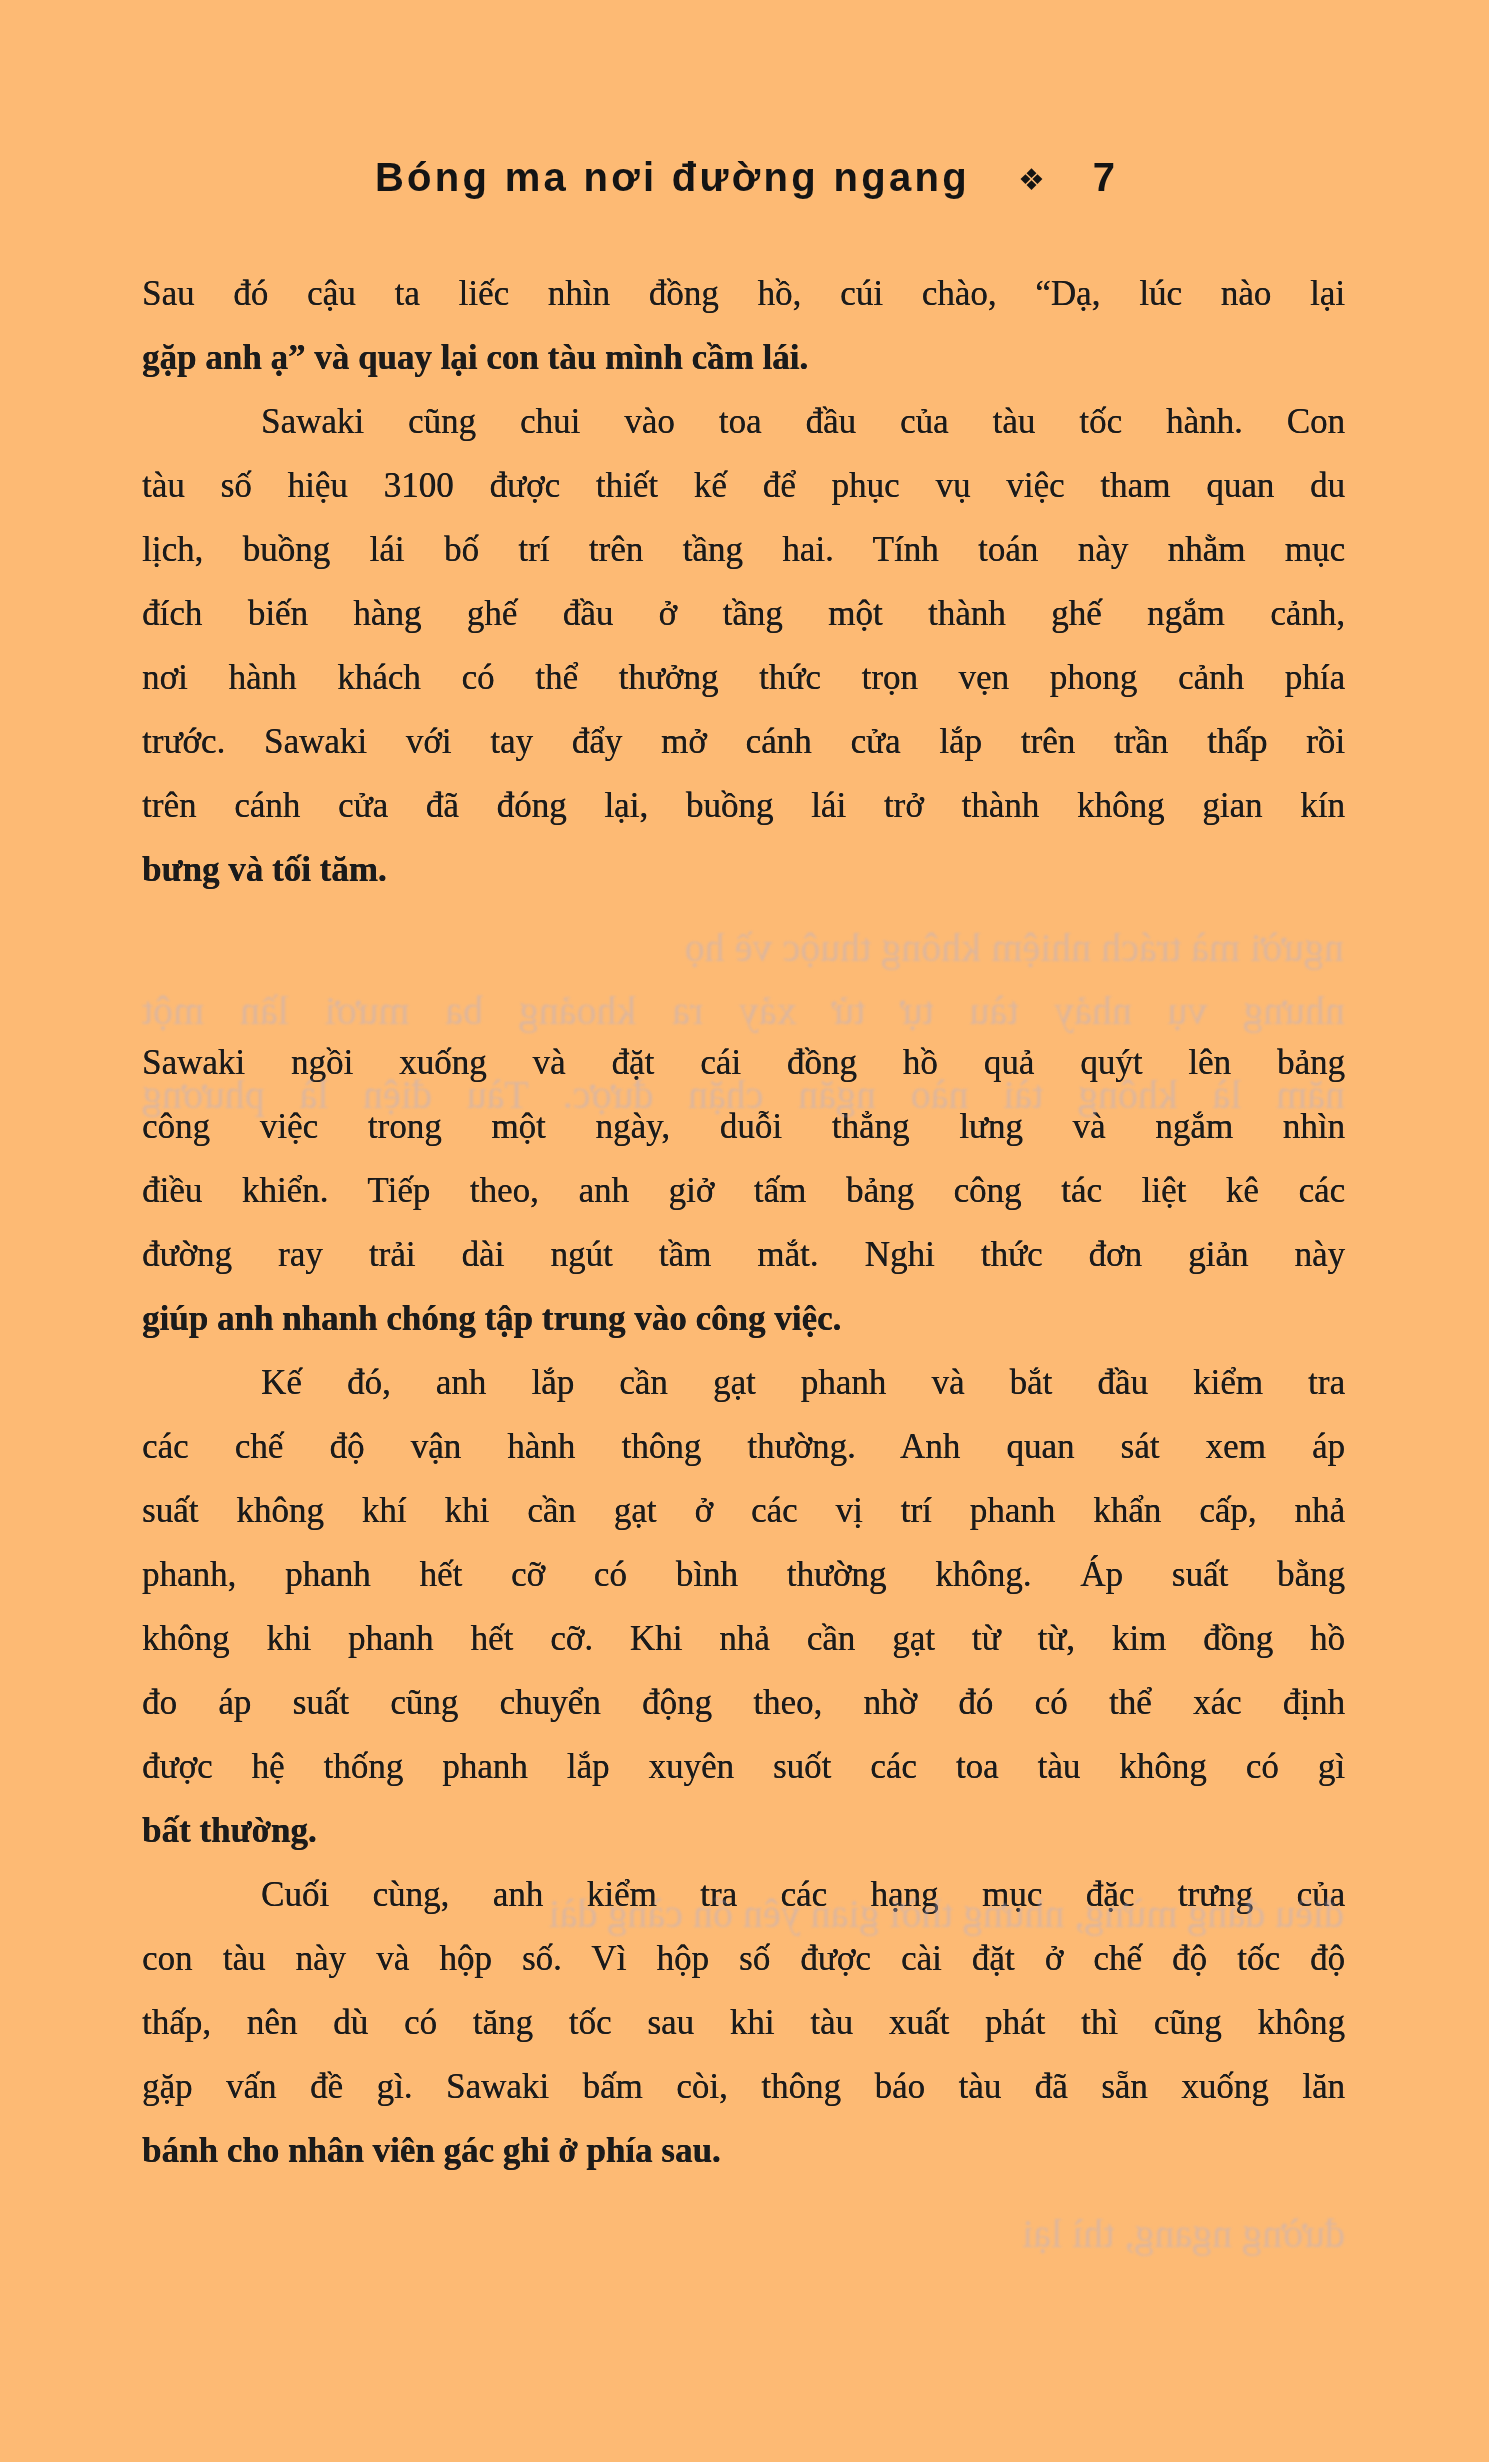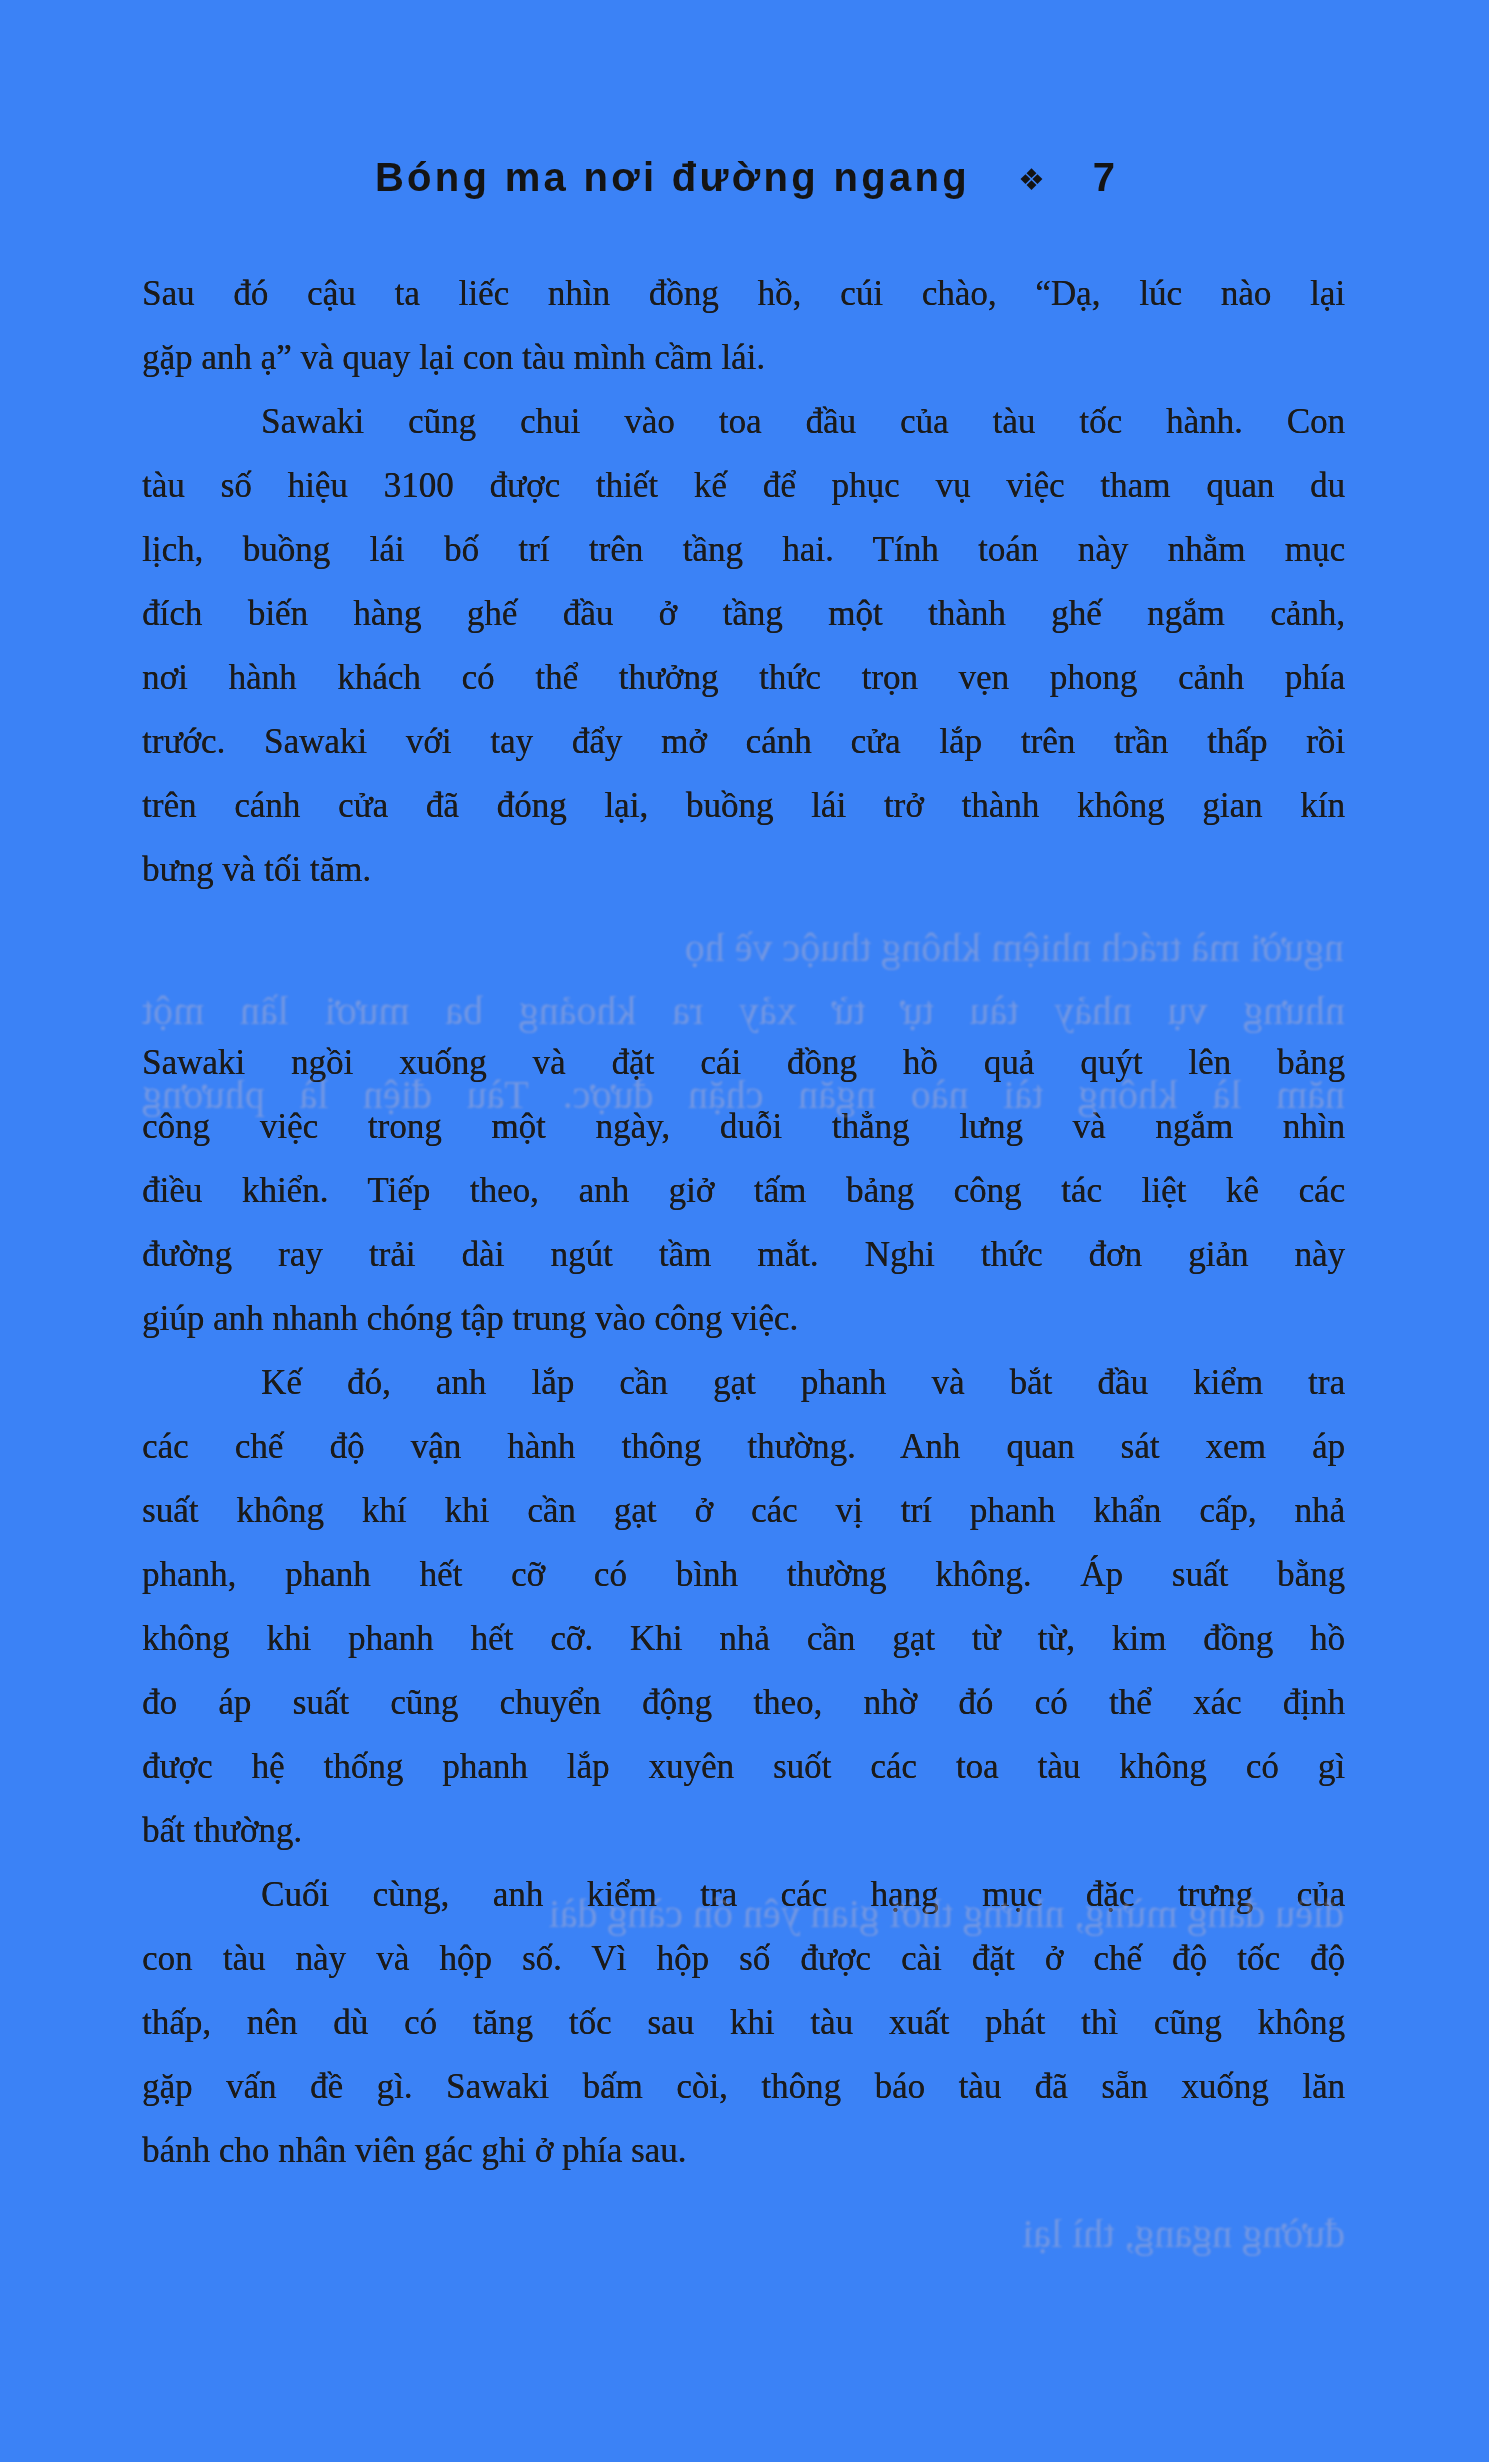--- a/index.html
+++ b/index.html
@@ -5,21 +5,21 @@
   html, body {
     margin: 0;
     padding: 0;
     background: #e8e8e8;
   }
   .page {
     position: relative;
     width: 1490px;
     height: 2462px;
     margin: 0 auto;
-    background: #3b82f6;
+    background: #fdba74;
     overflow: hidden;
     font-family: "Liberation Serif", serif;
   }
   
   .running-head {
     position: absolute;
     top: 155px;
     left: 0;
     width: 100%;
     display: flex;
@@ -60,20 +60,21 @@
     height: 64px;
     line-height: 64px;
     text-align: justify;
     text-align-last: justify;
     white-space: nowrap;
     overflow: visible;
   }
   .line.last {
     text-align-last: left;
     white-space: normal;
+    font-weight: bold;
   }
   .para.indent .line.first {
     text-indent: 119px;
   }
   .scene-break { height: 129px; }
   
   .bleed-line {
     position: absolute;
     transform: scaleX(-1);
     line-height: 64px;

